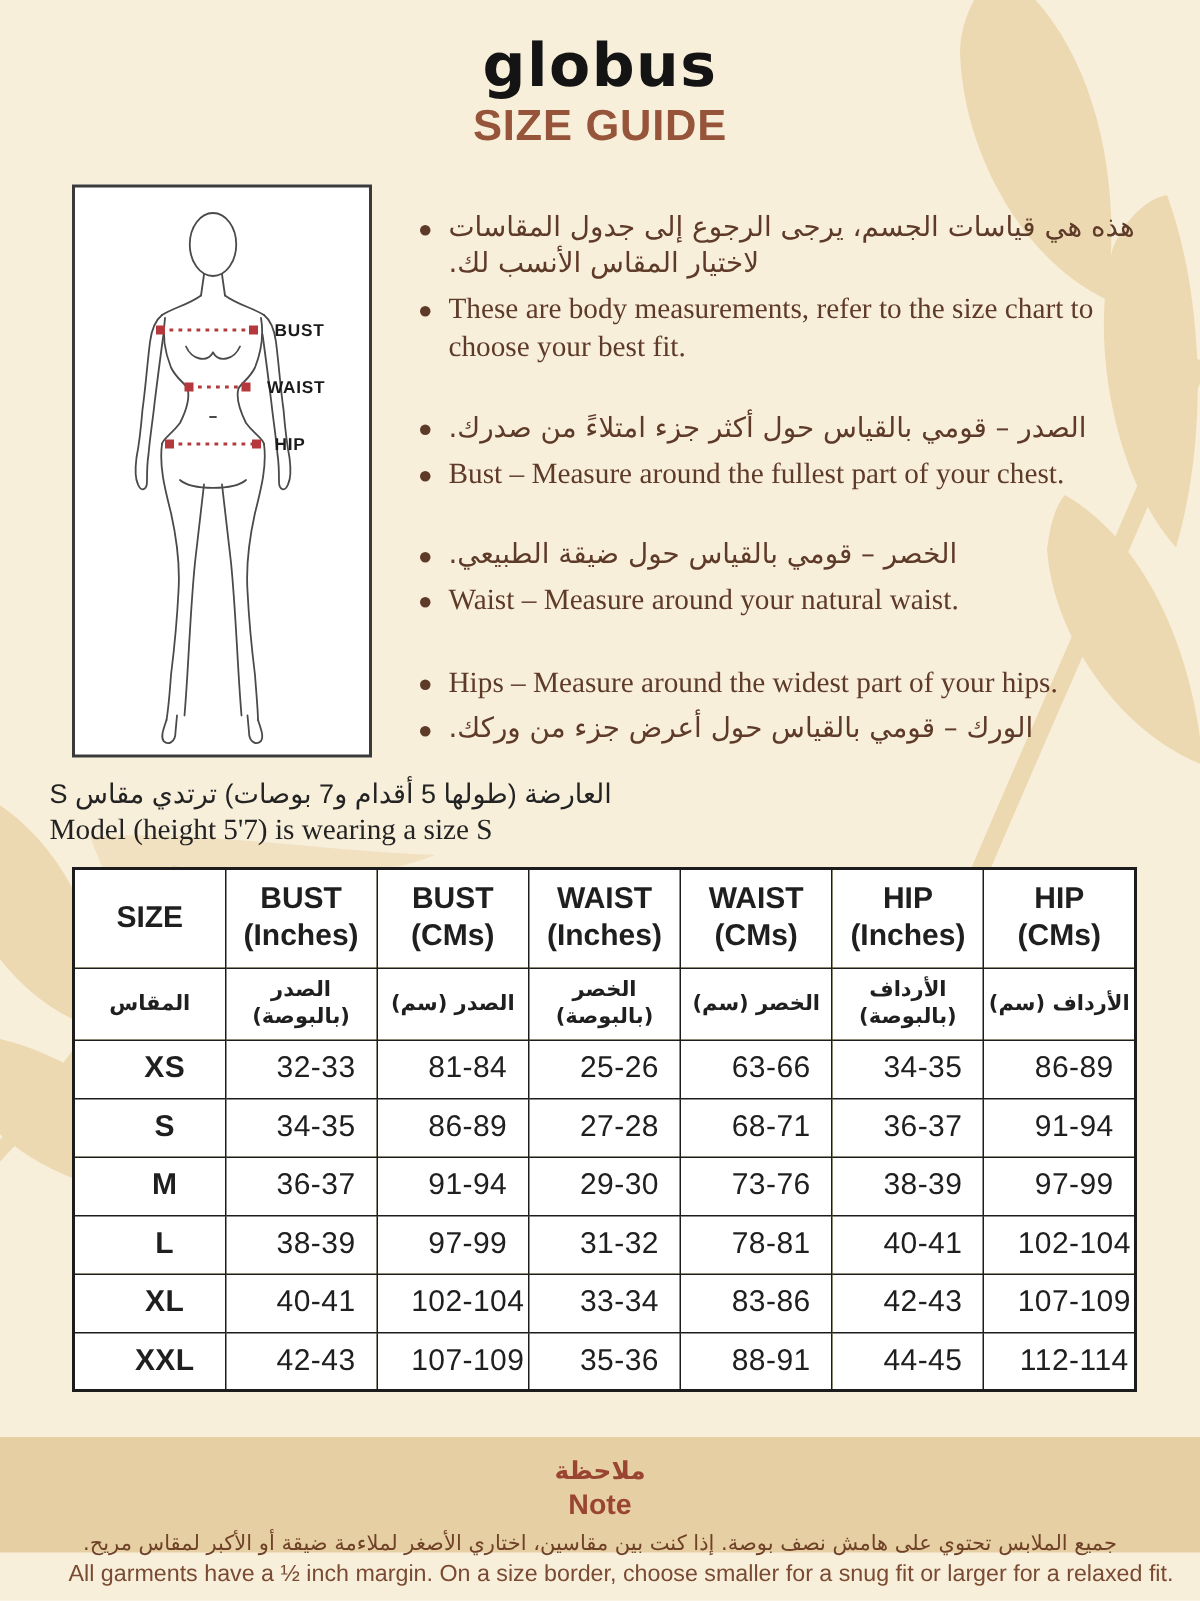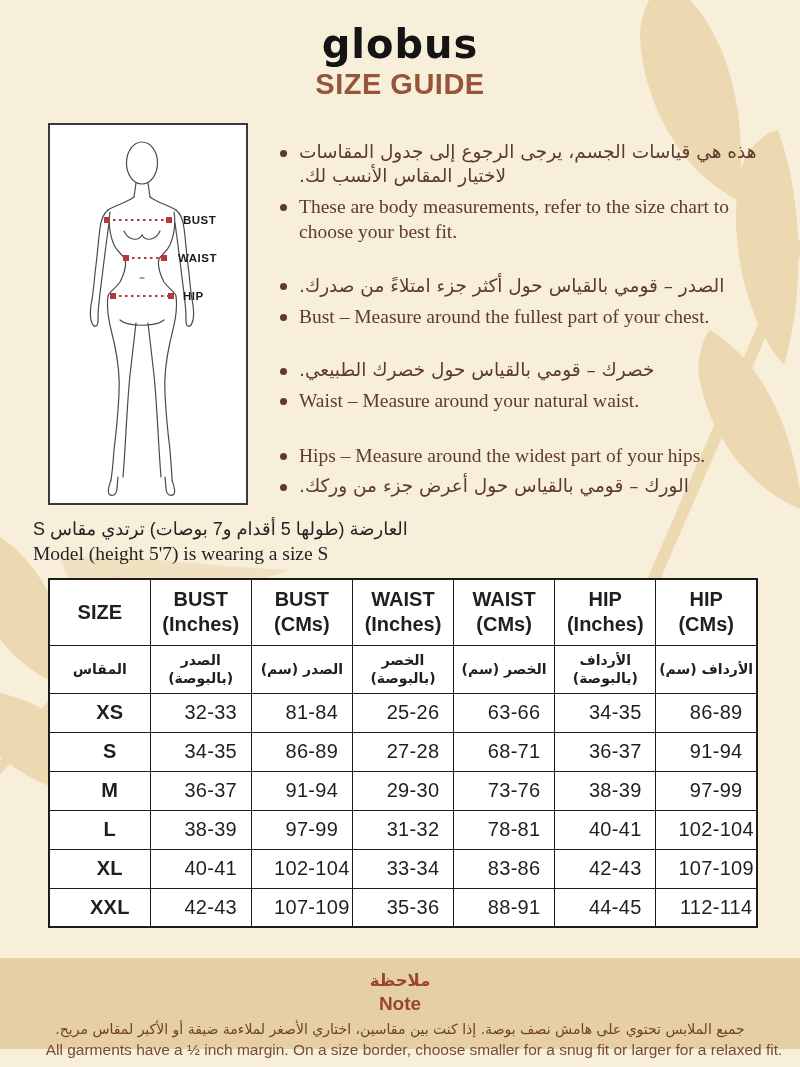--- a/index.html
+++ b/index.html
@@ -57,21 +57,21 @@
     border:1.5px solid #1c1c1c; text-align:center; vertical-align:middle;
     background:#ffffff; padding:0;
   }
   tr.head-en th { height:66px; font-size:20px; font-weight:700; line-height:1.25; white-space:pre-line; }
   tr.head-ar th { height:48px; font-size:14px; font-weight:700; line-height:1.3;
     white-space:pre-line; font-family:"DejaVu Sans", sans-serif; direction:rtl; }
   tr.data-row td { height:39px; font-size:20px; letter-spacing:0.3px;padding-left:20px; }
   tr.data-row td.size-cell { font-weight:700; }
 
   .note {
-    position:absolute; left:0; top:958px; width:800px; height:91px;
+    position:absolute; left:0; top:958px; width:800px; height:77px;
     background:#E6CFA2; text-align:center; padding-top:12px; z-index:1;
   }
   .note .t-ar { font-family:"DejaVu Sans", sans-serif; direction:rtl;
     font-size:16.5px; font-weight:700; color:#9A4531; line-height:1.3; }
   .note .t-en { font-size:19px; font-weight:700; color:#9A4531; line-height:1.35; }
   .note .b-ar { font-family:"DejaVu Sans", sans-serif; direction:rtl;
     font-size:14px; color:#6E4128; line-height:1.5; margin-top:2px; }
   .note .b-en { font-size:15.5px; color:#7A4B32; line-height:1.35;margin-left:28px; }
 </style>
 </head>
@@ -162,21 +162,21 @@
   <div class="instructions">
     <div class="instr-group">
       <p class="instr-line ar">هذه هي قياسات الجسم، يرجى الرجوع إلى جدول المقاسات لاختيار المقاس الأنسب لك.</p>
       <p class="instr-line en">These are body measurements, refer to the size chart to choose your best fit.</p>
     </div>
     <div class="instr-group">
       <p class="instr-line ar">الصدر – قومي بالقياس حول أكثر جزء امتلاءً من صدرك.</p>
       <p class="instr-line en">Bust – Measure around the fullest part of your chest.</p>
     </div>
     <div class="instr-group">
-      <p class="instr-line ar">خصرك – قومي بالقياس حول خصرك الطبيعي.</p>
+      <p class="instr-line ar">الخصر – قومي بالقياس حول ضيقة الطبيعي.</p>
       <p class="instr-line en">Waist – Measure around your natural waist.</p>
     </div>
     <div class="instr-group">
       <p class="instr-line en">Hips – Measure around the widest part of your hips.</p>
       <p class="instr-line ar">الورك – قومي بالقياس حول أعرض جزء من وركك.</p>
     </div>
   </div>
 
   <div class="model-info">
     <p class="ar">العارضة (طولها 5 أقدام و7 بوصات) ترتدي مقاس S</p>

